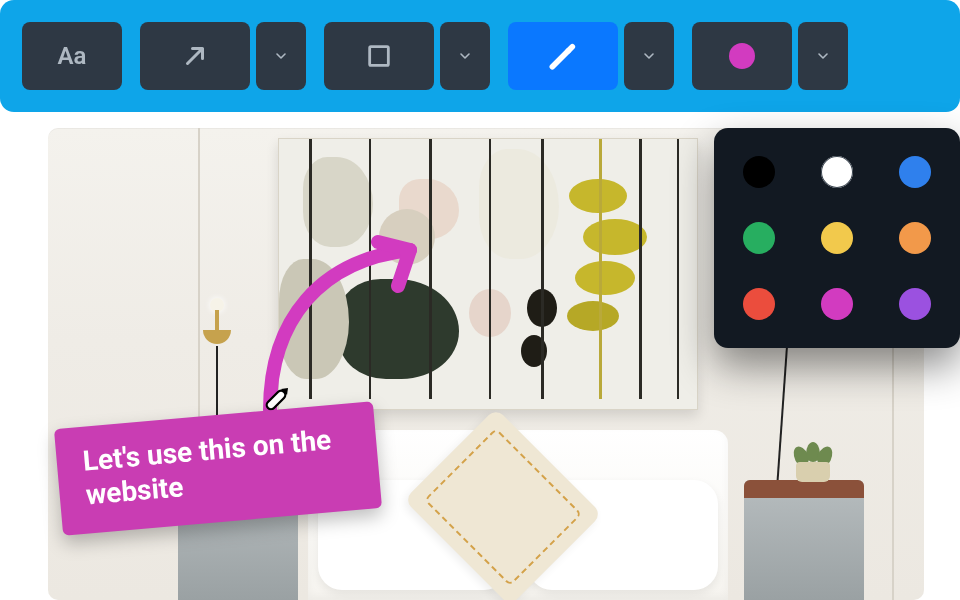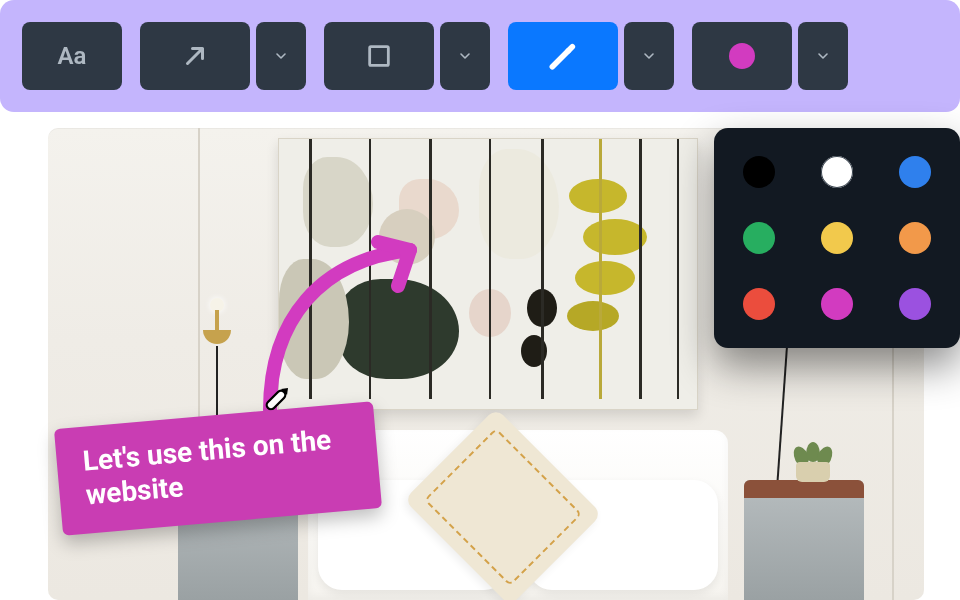--- a/index.html
+++ b/index.html
@@ -10,21 +10,21 @@
     background: #fff;
     overflow: hidden;
     position: relative;
   }
 
   
   .toolbar {
     position: absolute;
     top: 0; left: 0; right: 0;
     height: 112px;
-    background: #c4b5fd;
+    background: #0ea5e9;
     border-radius: 14px;
     display: flex;
     align-items: center;
     padding: 0 22px;
     gap: 18px;
   }
   .tb-group {
     display: flex;
     align-items: center;
   }

